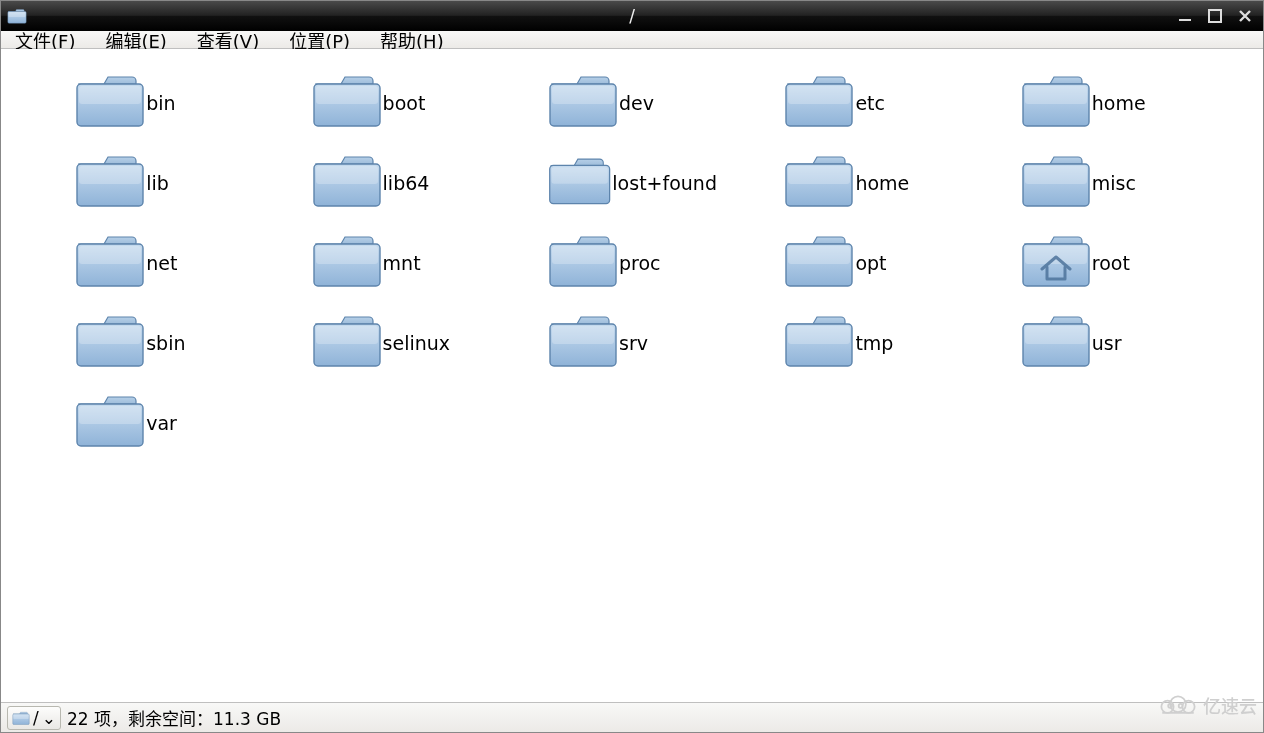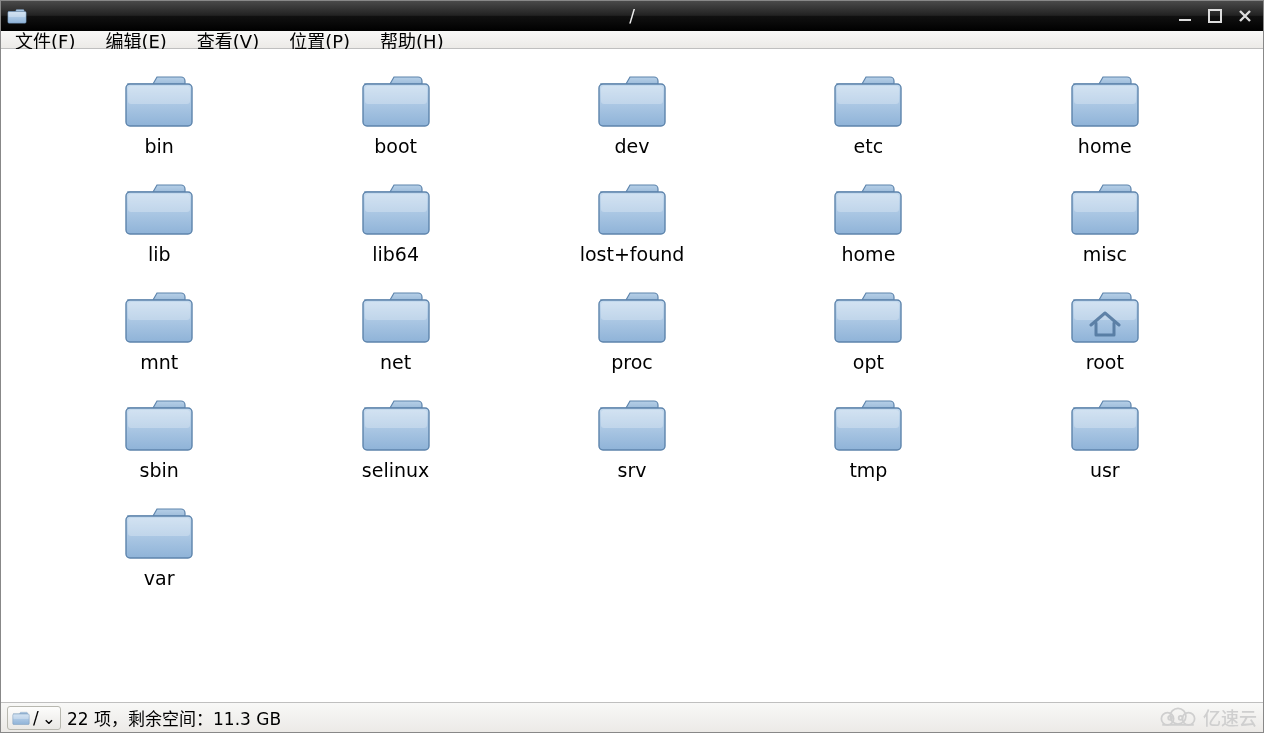--- a/index.html
+++ b/index.html
@@ -59,21 +59,21 @@
       padding: 22px 40px 10px 40px;
     }
     .grid {
       display: grid;
       grid-template-columns: repeat(5, 1fr);
       column-gap: 0;
       row-gap: 22px;
       justify-items: center;
     }
     .folder-item {
-      display: flex; flex-direction: column; align-items: center;
+      display: flex; flex-direction: row; align-items: center;
       width: 170px;
       cursor: pointer;
     }
     .folder-icon { width: 72px; height: 58px; }
     .folder-label { margin-top: 6px; font-size: 19px; }
 
     
     .statusbar {
       height: 30px;
       background: linear-gradient(to bottom, #f8f8f7 0%, #eceae7 100%);
@@ -89,21 +89,21 @@
       background: linear-gradient(to bottom,#fdfdfc,#e9e8e5);
       padding: 1px 4px; margin-right: 6px;
       height: 24px;
     }
     .path-box .small-folder { width: 18px; height: 16px; }
     .path-box .sep { margin: 0 3px; }
     .status-text { white-space: pre; }
 
     
     .watermark {
-      position: absolute; right: 6px; bottom: 2px;
+      position: absolute; right: 6px; bottom: 14px;
       display: flex; align-items: center; gap: 4px;
       color: #cfcfcf; font-size: 18px; font-weight: 500;
       pointer-events: none;
     }
     .watermark svg { width: 42px; height: 22px; }
   </style>
 </head>
 <body>
 
 <svg width="0" height="0" style="position:absolute">
@@ -227,27 +227,27 @@
         <div class="folder-item">
           <svg class="folder-icon" viewBox="0 0 72 58">
             <use href="#folder-shape"></use>
           </svg>
           <div class="folder-label">misc</div>
         </div>
         <div class="folder-item">
           <svg class="folder-icon" viewBox="0 0 72 58">
             <use href="#folder-shape"></use>
           </svg>
+          <div class="folder-label">net</div>
+        </div>
+        <div class="folder-item">
+          <svg class="folder-icon" viewBox="0 0 72 58">
+            <use href="#folder-shape"></use>
+          </svg>
           <div class="folder-label">mnt</div>
-        </div>
-        <div class="folder-item">
-          <svg class="folder-icon" viewBox="0 0 72 58">
-            <use href="#folder-shape"></use>
-          </svg>
-          <div class="folder-label">net</div>
         </div>
         <div class="folder-item">
           <svg class="folder-icon" viewBox="0 0 72 58">
             <use href="#folder-shape"></use>
           </svg>
           <div class="folder-label">proc</div>
         </div>
         <div class="folder-item">
           <svg class="folder-icon" viewBox="0 0 72 58">
             <use href="#folder-shape"></use>

